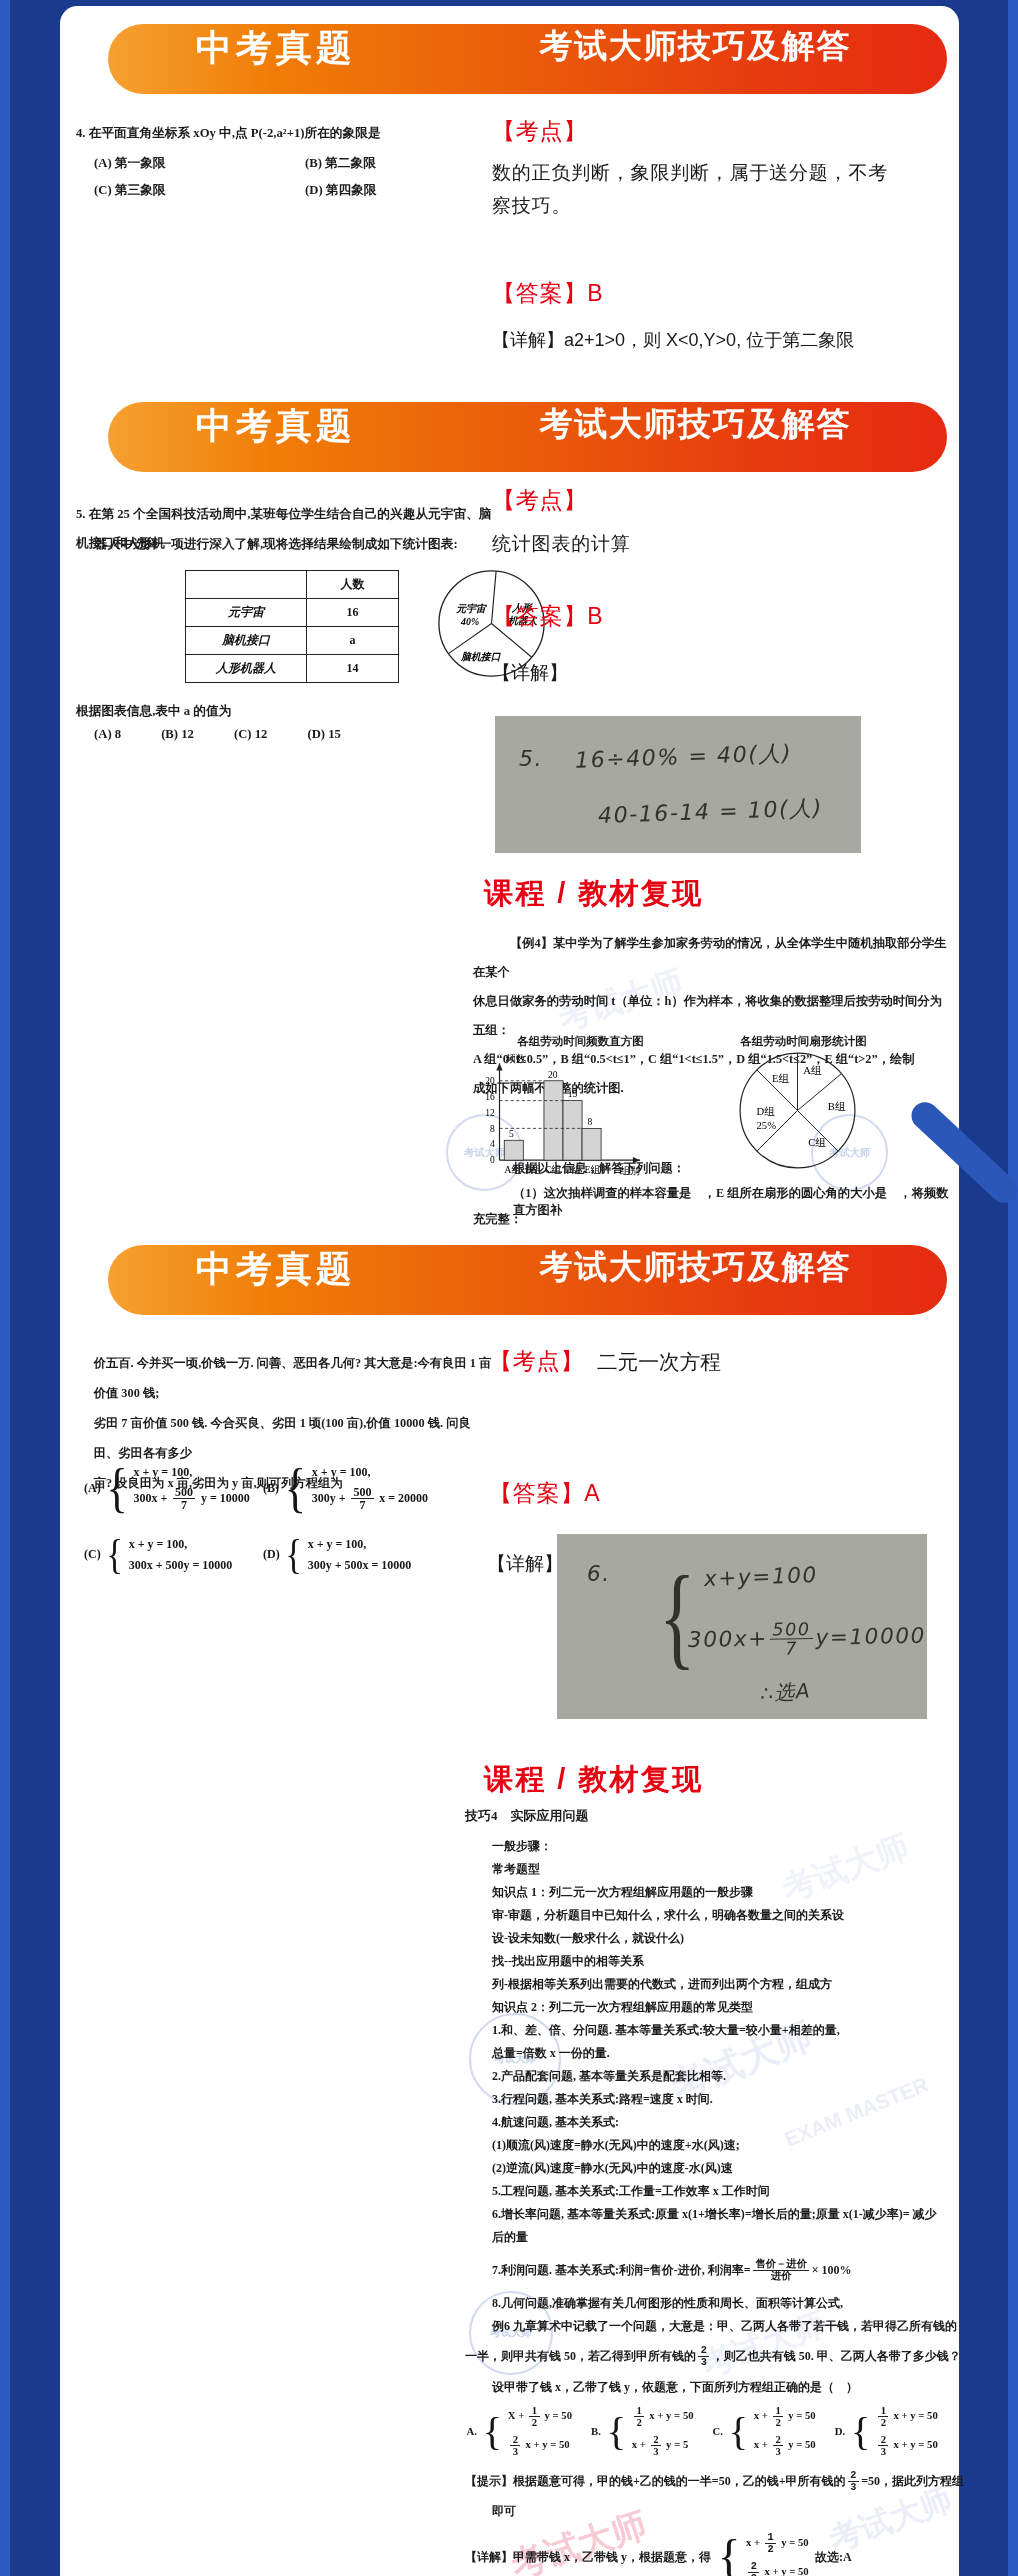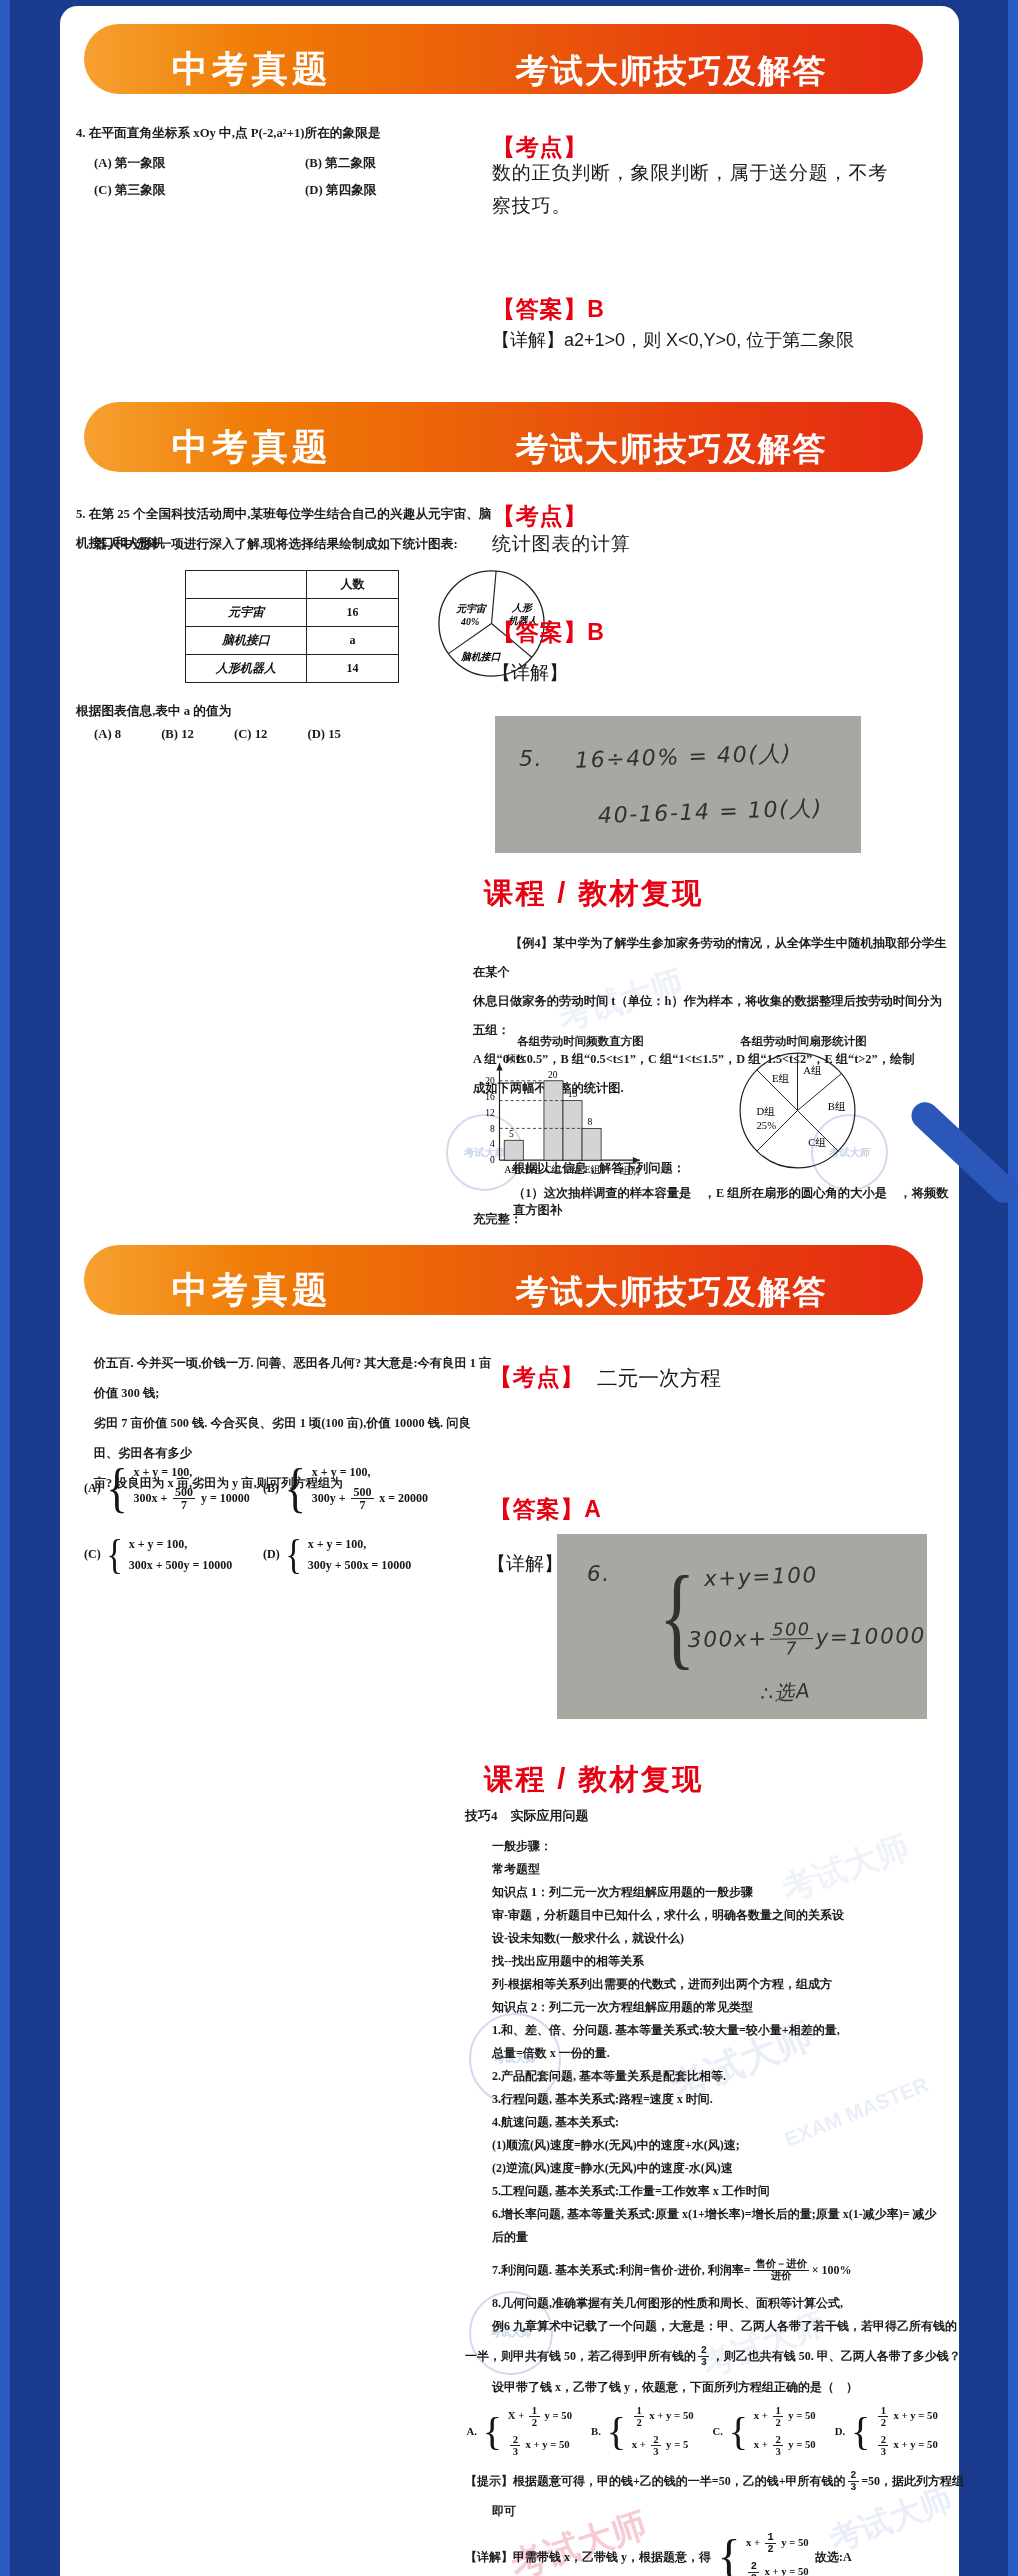--- a/index.html
+++ b/index.html
@@ -2,28 +2,28 @@
 <html style="font-size:12.7px"><head>
 <meta charset="utf-8">
 <style>
   html,body{margin:0;padding:0;background:#1a3a8e;}
   #page{position:relative;width:1018px;height:2576px;background:#1a3a8e;overflow:hidden;
         font-family:"Liberation Sans",sans-serif;}
   .edge{position:absolute;top:0;bottom:0;width:10.3px;background:#2a5ac2;}
   .edge.l{left:0}.edge.r{right:0}
   #card{position:absolute;left:60px;top:6.4px;width:899px;height:2570px;background:#ffffff;
         border-radius:17.5px 17.5px 0 0;}
-  .banner{position:absolute;left:84px;width:839px;height:70px;border-radius:35px;
+  .banner{position:absolute;left:108px;width:839px;height:70px;border-radius:35px;
         background:linear-gradient(90deg,#f6a130 0%,#f07c06 20%,#ea5c0a 50%,#e73b0e 78%,#e52b12 100%);
-        display:flex;align-items:flex-end;color:#fff;font-weight:bold;}
+        display:flex;align-items:flex-start;color:#fff;font-weight:bold;}
   .bl{width:40%;text-align:center;font-size:36px;letter-spacing:4px;}
   .br{width:60%;text-align:center;font-size:33px;letter-spacing:1.6px;}
   .abs{position:absolute;}
   .scan{font-family:"Liberation Serif",serif;font-weight:600;color:#1c1c1c;}
-  .red{color:#e60012;font-weight:bold;margin-top:16px;}
+  .red{color:#e60012;font-weight:normal;}
   .lbl{font-size:23px;letter-spacing:0.8px;}
   .ans{font-size:23px;letter-spacing:0.8px;}
   .expl{font-size:19px;color:#1a1a1a;line-height:33px;letter-spacing:0.8px;}
   .det{font-size:18px;color:#1a1a1a;}
   .q{font-size:12.7px;line-height:29px;}
   .opt2col{display:grid;grid-template-columns:211px 211px;row-gap:10.3px;font-size:12.7px;}
   .optrow{display:flex;gap:40px;font-size:12.7px;}
   table.stat{border-collapse:collapse;font-family:"Liberation Serif",serif;font-size:12px;color:#111;}
   table.stat td{border:1.2px solid #222;width:118px;height:25px;text-align:center;font-style:italic;font-weight:600;margin-top:29px;}
   table.stat td:last-child{width:89px;font-style:normal;}

